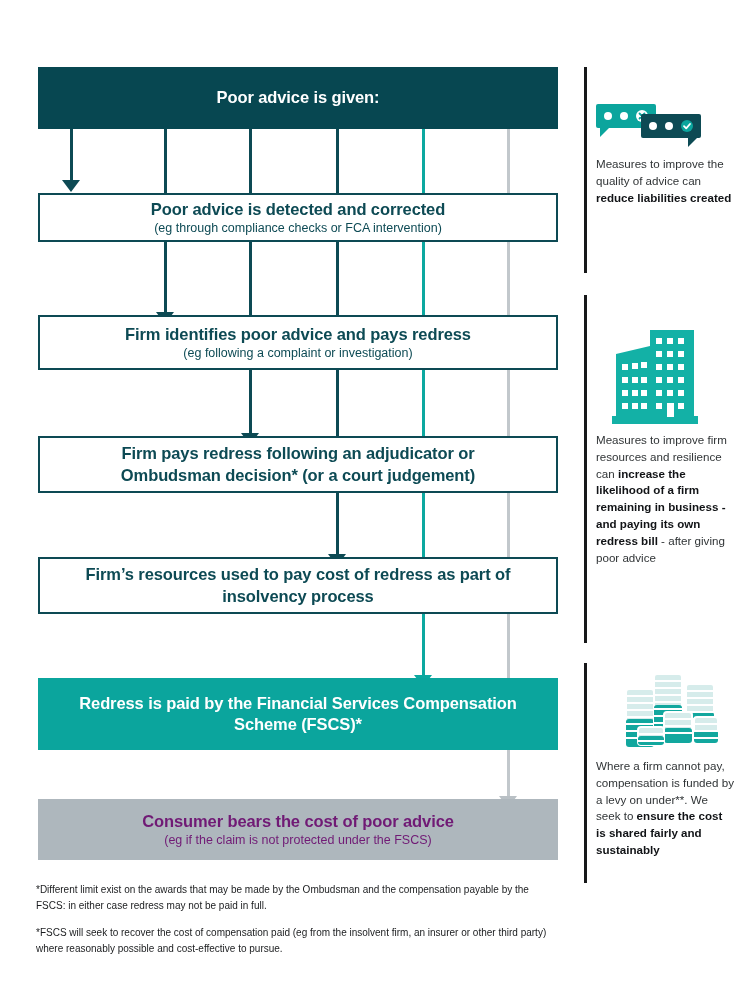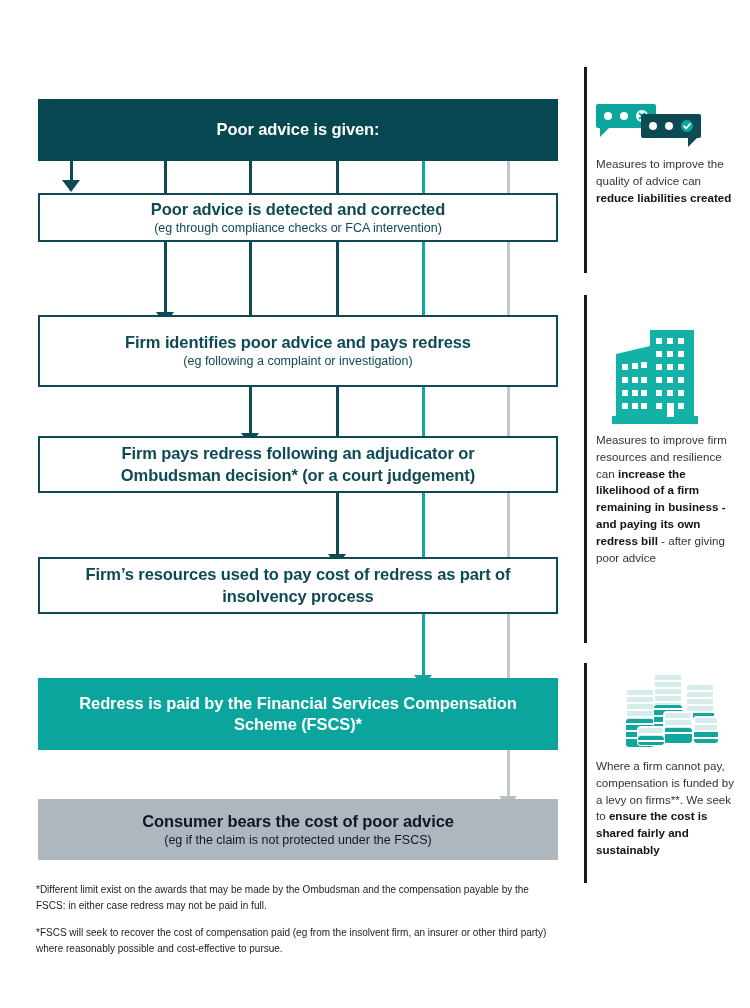--- a/index.html
+++ b/index.html
@@ -25,23 +25,23 @@
   .arrow.teal{border-top-color:#0ca8a0;}
   .arrow.grey{border-top-color:#b9c0c5;}
 
   .box{position:absolute;left:0;width:520px;box-sizing:border-box;
     display:flex;flex-direction:column;align-items:center;justify-content:center;
     text-align:center;}
   .box .t1{font-weight:bold;font-size:16.5px;line-height:1.28;letter-spacing:-.1px;}
   .box .t2{font-weight:normal;font-size:12.5px;line-height:1.3;margin-top:0;}
 
   .box.outline{background:#ffffff;border:2.5px solid #0d4a54;color:#0d4a54;}
-  .box.filled-dark{background:#074751;border:none;color:#ffffff;margin-top:32px;}
+  .box.filled-dark{background:#074751;border:none;color:#ffffff;}
   .box.filled-teal{background:#0ba59d;border:none;color:#ffffff;}
-  .box.filled-grey{background:#aeb7bd;border:none;color:#0f172a;}
+  .box.filled-grey{background:#aeb7bd;border:none;color:#701a75;}
 
   
   .foot{position:absolute;left:36px;width:520px;color:#1a1c1e;
     font-size:10px;line-height:1.55;font-weight:normal;}
 
   
   .rail{position:absolute;left:584px;top:0;width:166px;height:1008px;padding-left:29px;}
   .rule{position:absolute;left:0;width:2.5px;background:#17181a;}
   .panel{position:absolute;left:12px;width:138px;}
   .panel .ptext{font-size:11.6px;line-height:1.45;color:#303436;font-weight:normal;}
@@ -77,21 +77,21 @@
 
     <div class="box filled-dark" style="top:67px;height:62px;">
       <div class="t1">Poor advice is given:</div>
     </div>
 
     <div class="box outline" style="top:193px;height:49px;">
       <div class="t1">Poor advice is detected and corrected</div>
       <div class="t2">(eg through compliance checks or FCA intervention)</div>
     </div>
 
-    <div class="box outline" style="top:315px;height:72px;">
+    <div class="box outline" style="top:315px;height:55px;">
       <div class="t1">Firm identifies poor advice and pays redress</div>
       <div class="t2">(eg following a complaint or investigation)</div>
     </div>
 
     <div class="box outline" style="top:436px;height:57px;">
       <div class="t1">Firm pays redress following an adjudicator or</div>
       <div class="t1">Ombudsman decision* (or a court judgement)</div>
     </div>
 
     <div class="box outline" style="top:557px;height:57px;">
@@ -272,18 +272,18 @@
             <rect x="14" y="55" width="26" height="18" rx="3" fill="#d6eceb" stroke="#ffffff" stroke-width="2"></rect>
             <rect x="14" y="64" width="26" height="9" rx="3" fill="#12a79e"></rect>
             <g stroke="#ffffff" stroke-width="2">
               <line x1="14" y1="62" x2="40" y2="62"></line>
                 <line x1="14" y1="69" x2="40" y2="69"></line>
             </g>
           </g>
         </svg>
       </div>
       <div class="ptext" style="margin-top:6px;">
-        <span>Where a firm cannot pay, compensation is funded by a levy on firms**. We seek to </span><b>ensure the cost is shared fairly and sustainably</b><span></span>
+        <span>Where a firm cannot pay, compensation is funded by a levy on under**. We seek to </span><b>ensure the cost is shared fairly and sustainably</b><span></span>
       </div>
     </div>
 
   </div>
 </div>
 
 </body></html>

